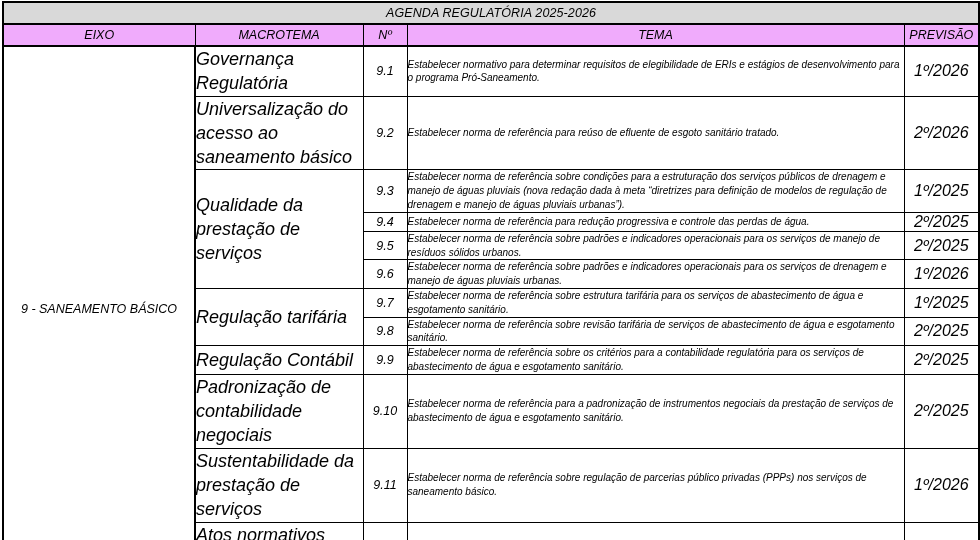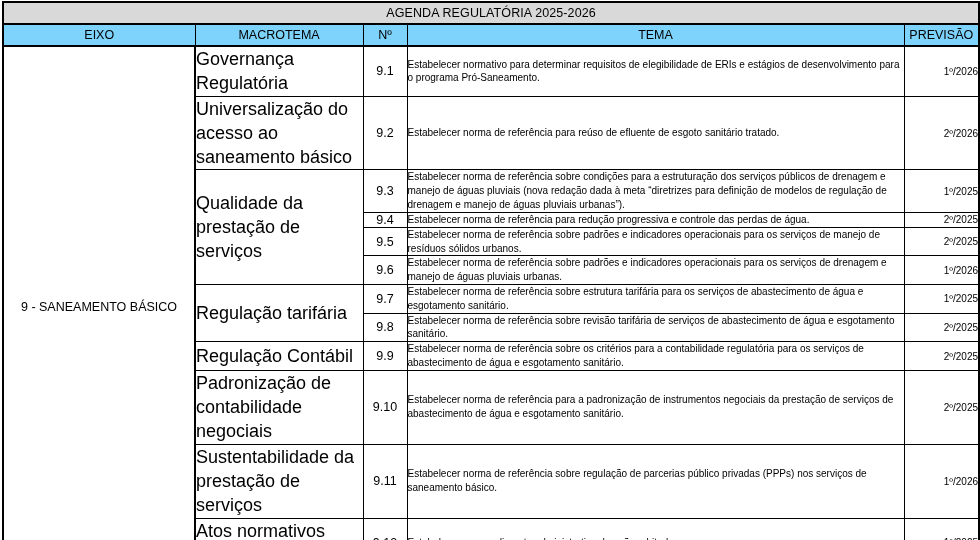--- a/index.html
+++ b/index.html
@@ -13,20 +13,21 @@
     height: 540px;
     overflow: hidden;
     font-family: "Liberation Sans", sans-serif;
     color: #000000;
   }
   #agenda-wrap {
     width: 980px;
     height: 540px;
     box-sizing: border-box;
     padding: 1px 2px 2px 2px;
+    font-style: italic;
   }
   table.agenda {
     width: 976px;
     border-collapse: collapse;
     table-layout: fixed;
     border: 2px solid #000;
   }
   table.agenda td, table.agenda th {
     border: 1px solid #000;
     padding: 0;
@@ -38,21 +39,21 @@
     background: #d9d9d9;
     text-align: center;
     font-weight: bold;
     font-size: 12.5px;
     height: 20px;
     letter-spacing: .1px;
     border-bottom: 2px solid #000 !important;
   }
   
   .hdr {
-    background: #7dd3fc;
+    background: #f0abfc;
     text-align: center;
     font-weight: bold;
     font-size: 12.5px;
     height: 20px;
     border-bottom: 2px solid #000 !important;
   }
   
   col.c-eixo     { width: 192px; }
   col.c-macro    { width: 168px; }
   col.c-num      { width: 44px;  }
@@ -80,22 +81,22 @@
     margin-left: 7px;
   }
   .tema-cell {
     padding: 4px 6px 4px 7px;
     font-size: 10px;
     line-height: 1.38;
     vertical-align: middle;
     text-align: left;
   }
   .prev-cell {
-    text-align: right;
-    font-size: 10px;
+    text-align: center;
+    font-size: 16px;
     vertical-align: middle;
   }
   
   tr.group-start > td { border-top: 1.6px solid #000; }
 </style>
 </head>
 <body>
 
 <div id="agenda-wrap">
   <table class="agenda">

